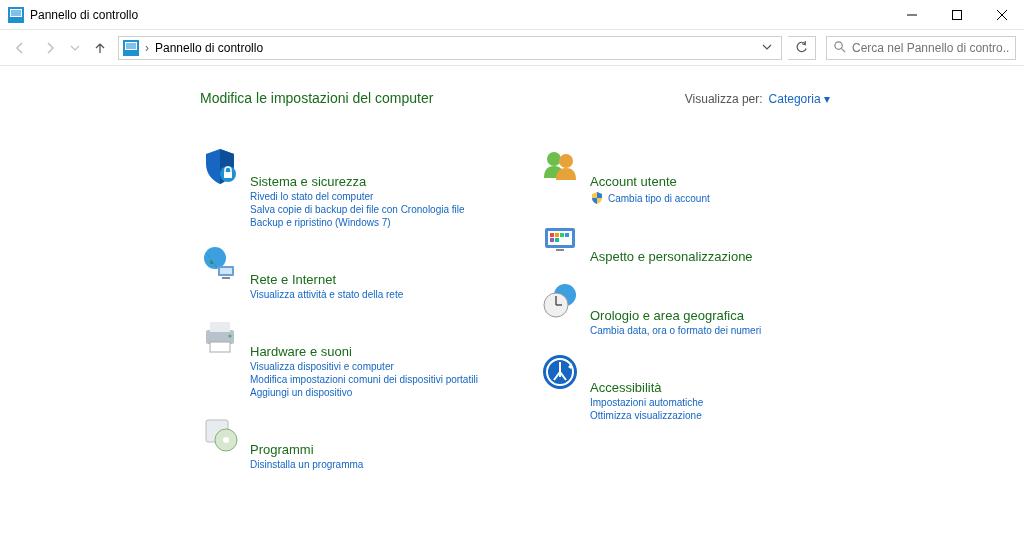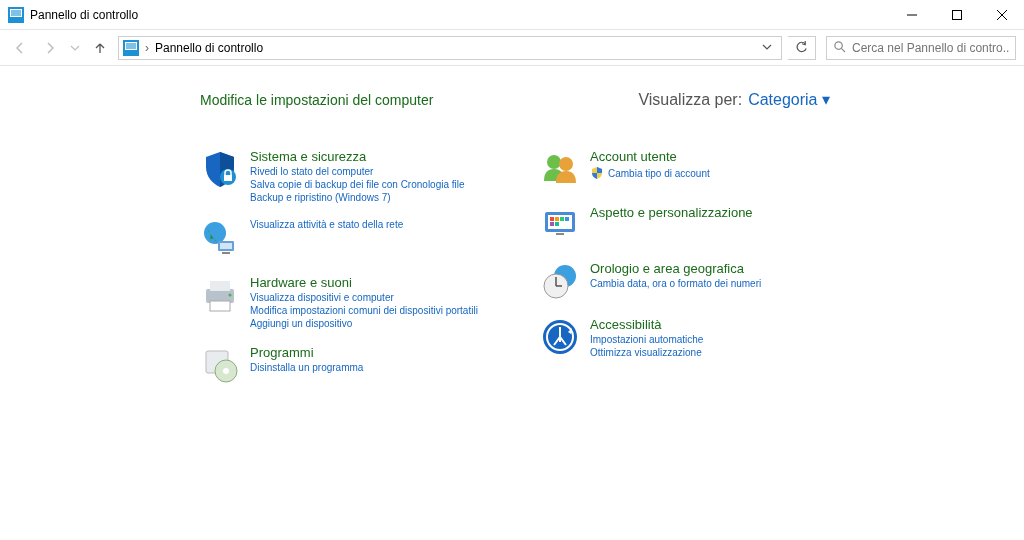--- a/index.html
+++ b/index.html
@@ -19,28 +19,28 @@
   .addrbar .crumb-sep { color: #666; }
   .addrbar .crumb-text { font-size: 12px; color: #000; }
   .addrbar .addr-spacer { flex: 1; }
   .addrbar .dd { width: 20px; text-align: center; color: #555; }
   .refresh { width: 28px; height: 24px; border: 1px solid #cfcfcf; border-left: none; display: flex; align-items: center; justify-content: center; color: #555; }
   .searchbox { width: 190px; height: 24px; border: 1px solid #cfcfcf; display: flex; align-items: center; padding: 0 6px; gap: 6px; color: #888; margin-left: 4px; }
   .searchbox input { border: none; outline: none; font-size: 12px; color: #555; width: 100%; background: transparent; }
   .content { padding: 24px 0 0 200px; }
   .page-header { display: flex; align-items: baseline; width: 630px; margin-bottom: 40px; }
   .page-title { color: #1a6b1a; font-size: 14px; font-weight: normal; }
-  .view-by { margin-left: auto; font-size: 16px; color: #555; display: flex; align-items: center; gap: 6px; }
+  .view-by { margin-left: auto; font-size: 12px; color: #555; display: flex; align-items: center; gap: 6px; }
   .view-by .vb-val { color: #1666c2; }
   .columns { display: flex; gap: 40px; }
   .col { width: 300px; display: flex; flex-direction: column; gap: 16px; }
   .cat { display: flex; gap: 10px; }
   .cat-icon { width: 40px; height: 40px; flex: 0 0 40px; display: flex; align-items: flex-start; justify-content: center; }
   .cat-body { display: flex; flex-direction: column; gap: 2px; }
-  .cat-title { color: #1a6b1a; font-size: 13px; }
+  .cat-title { color: #1a6b1a; font-size: 13px; margin-top: 28px; }
   .cat-link { color: #1666c2; font-size: 10px; }
   .link-row { display: flex; align-items: center; gap: 4px; }
   .shield-mini { width: 14px; height: 14px; }
 </style>
 </head>
 <body>
 
 <div class="titlebar">
   <span class="app-icon">
     <svg viewBox="0 0 16 16">
@@ -162,20 +162,21 @@
         <div class="cat-icon">
           <svg viewBox="0 0 40 40">
               <circle cx="15" cy="14" r="11" fill="#3ca0e0"></circle>
               <path d="M7 10 Q12 14 10 20 Q15 18 17 24" fill="#2f8a3a"></path>
               <rect x="18" y="22" width="16" height="10" rx="1" fill="#6aa0d8"></rect>
               <rect x="20" y="24" width="12" height="6" fill="#cfe6f7"></rect>
               <rect x="22" y="33" width="8" height="2" fill="#888"></rect>
             </svg>
         </div>
         <div class="cat-body">
+          <span class="cat-title">Rete e Internet</span>
           <span class="cat-link">Visualizza attività e stato della rete</span>
         </div>
       </div>
 
       <div class="cat">
         <div class="cat-icon">
           <svg viewBox="0 0 40 40">
               <rect x="6" y="14" width="28" height="14" rx="2" fill="#b8c2cc"></rect>
               <rect x="10" y="6" width="20" height="10" fill="#e8ecef"></rect>
               <rect x="10" y="26" width="20" height="10" fill="#fff" stroke="#aaa"></rect>

